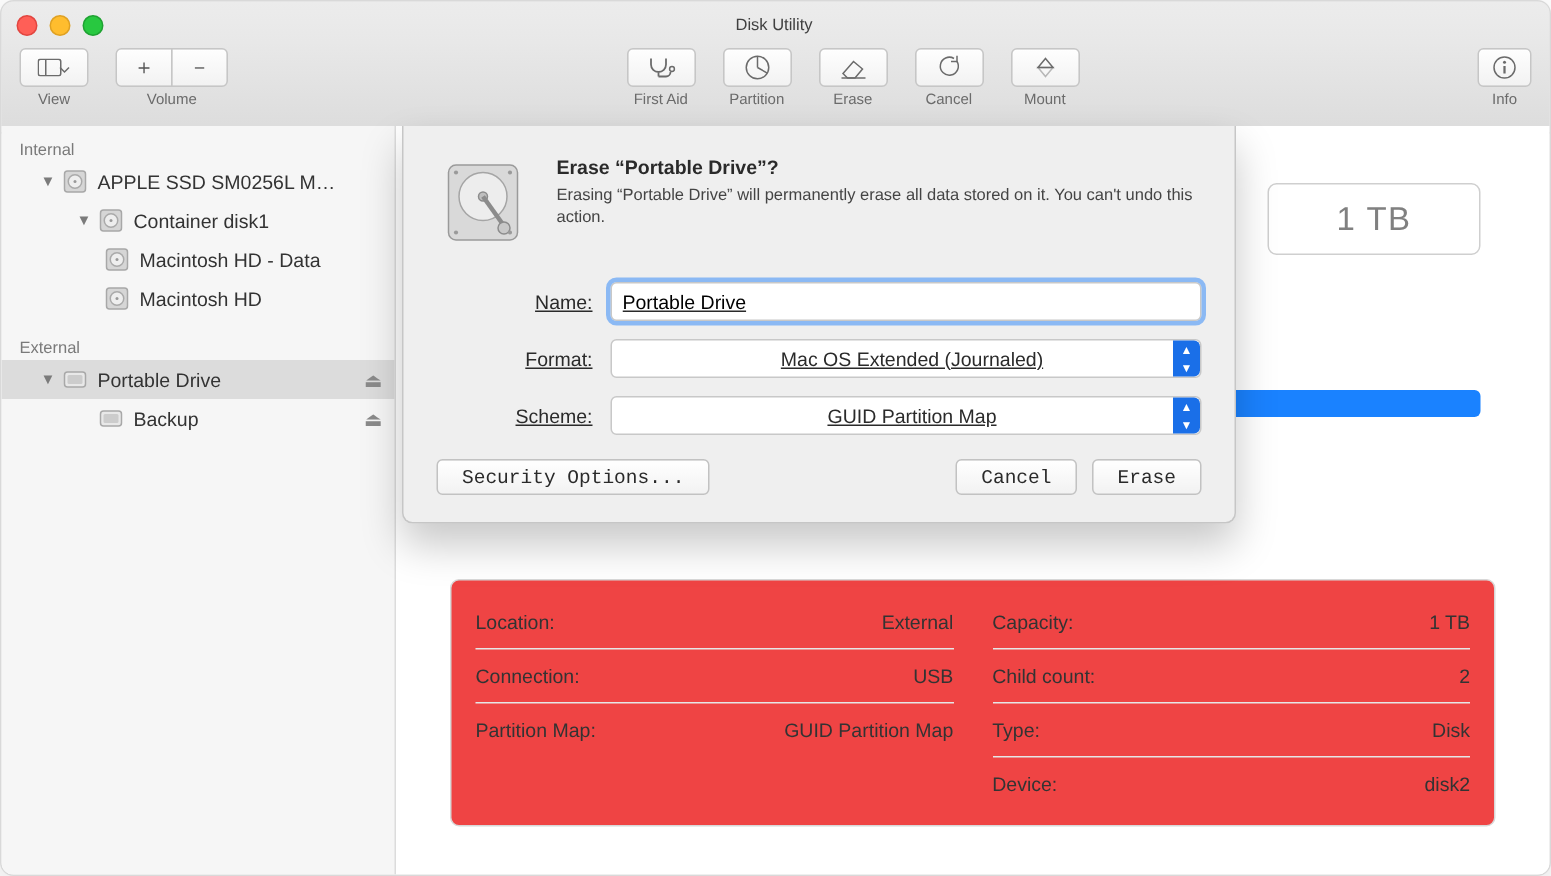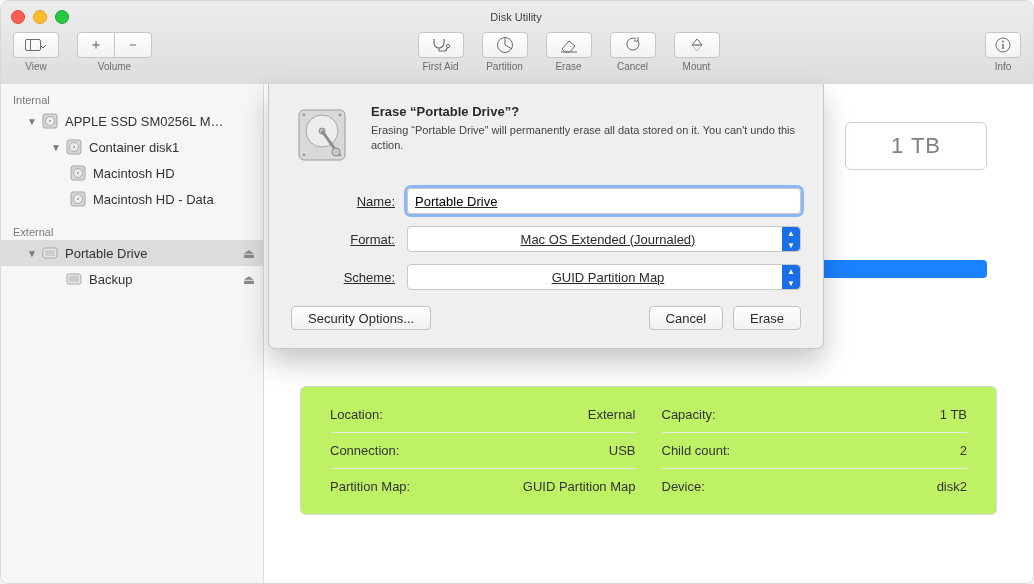--- a/index.html
+++ b/index.html
@@ -32,38 +32,38 @@
   .sb-row .disc{margin-right:4px;color:#7b7b7b;font-size:10px;width:10px;display:inline-block;text-align:center;}
   .sb-row .ico{width:18px;height:18px;margin-right:6px;display:inline-flex;align-items:center;justify-content:center;}
   .sb-eject{margin-left:auto;color:#8a8a8a;}
   .sb-in1{padding-left:26px;}
   .sb-in2{padding-left:50px;}
   .sb-in3{padding-left:68px;}
   
   .main{flex:1;background:#fff;position:relative;}
   .cap-box{position:absolute;right:46px;top:38px;width:140px;height:46px;border:1px solid #cfcfcf;border-radius:6px;display:flex;align-items:center;justify-content:center;font-size:22px;color:#808080;letter-spacing:1px;}
   .barchunk{position:absolute;top:176px;right:46px;width:205px;height:18px;background:#1a82ff;border-radius:4px;}
-  .info-panel{position:absolute;left:36px;right:36px;top:302px;border:1px solid #d8d8d8;border-radius:6px;display:flex;padding:10px 29px;gap:26px;background:#bef264;}
+  .info-panel{position:absolute;left:36px;right:36px;top:302px;border:1px solid #d8d8d8;border-radius:6px;display:flex;padding:10px 16px;gap:26px;background:#ef4444;}
   .info-col{flex:1;}
   .info-row{display:flex;justify-content:space-between;padding:10px 0;border-bottom:1px solid #e6e6e6;font-size:13px;color:#333;}
   .info-row:last-child{border-bottom:none;}
   
   .sheet{position:absolute;top:83px;left:267px;width:510px;background:#efefef;border:1px solid #c6c6c6;border-top:none;border-radius:0 0 7px 7px;box-shadow:0 14px 28px rgba(0,0,0,.22);padding:20px 22px 18px 22px;z-index:5;}
   .sheet-top{display:flex;gap:18px;justify-content:flex-end;}
   .hdd-icon{width:62px;height:62px;flex-shrink:0;}
   .sheet h3{margin:0 0 4px 0;font-size:13px;font-weight:700;}
   .sheet p{margin:0;font-size:11px;color:#444;line-height:1.35;}
   .form{margin-top:22px;}
   .form-row{display:flex;align-items:center;margin-bottom:12px;text-decoration:underline;}
   .form-row label{width:104px;text-align:right;margin-right:12px;font-size:13px;}
   .txtfield{flex:1;height:24px;border:1px solid #c8c8c8;border-radius:4px;padding:0 7px;font-size:13px;outline:3px solid #8bb9f4;outline-offset:0;}
   .popup{flex:1;height:24px;border:1px solid #c8c8c8;border-radius:4px;background:#fff;display:flex;align-items:center;padding:0 0 0 8px;font-size:13px;position:relative;justify-content:center;}
   .popup .stepper{position:absolute;right:0;top:0;bottom:0;width:18px;background:#1a6fe8;border-radius:0 4px 4px 0;display:flex;flex-direction:column;}
   .popup .stepper span{flex:1;display:flex;align-items:center;justify-content:center;color:#fff;font-size:8px;}
-  .btnrow{display:flex;margin-top:16px;gap:10px;}
+  .btnrow{display:flex;margin-top:16px;gap:10px;font-family:Liberation Mono, monospace;}
   .btnrow .gap{flex:1;}
   .mac-btn{height:22px;padding:0 16px;font-size:13px;background:linear-gradient(#ffffff,#f2f2f2);border:1px solid #c2c2c2;border-radius:4px;display:inline-flex;align-items:center;justify-content:center;}
   
   svg{display:block;}
 </style>
 </head>
 <body>
 
 <div class="window">
 
@@ -191,32 +191,32 @@
       </div>
 
       <div class="sb-row sb-in3">
         <span class="ico">
           <svg width="18" height="18">
               <rect x="2" y="2" width="14" height="14" rx="2" fill="#d6d6d6" stroke="#a8a8a8"></rect>
               <circle cx="9" cy="9" r="4.5" fill="#eee" stroke="#aaa"></circle>
               <circle cx="9" cy="9" r="1" fill="#999"></circle>
             </svg>
         </span>
-        <span>Macintosh HD</span>
+        <span>Macintosh HD - Data</span>
       </div>
 
       <div class="sb-row sb-in3">
         <span class="ico">
           <svg width="18" height="18">
               <rect x="2" y="2" width="14" height="14" rx="2" fill="#d6d6d6" stroke="#a8a8a8"></rect>
               <circle cx="9" cy="9" r="4.5" fill="#eee" stroke="#aaa"></circle>
               <circle cx="9" cy="9" r="1" fill="#999"></circle>
             </svg>
         </span>
-        <span>Macintosh HD - Data</span>
+        <span>Macintosh HD</span>
       </div>
 
       <div class="sb-head" style="margin-top:8px">External</div>
 
       <div class="sb-row sb-in1 sel">
         <span class="disc">▼</span>
         <span class="ico">
           <svg width="18" height="18">
               <rect x="2" y="4" width="14" height="10" rx="2" fill="#e8e8e8" stroke="#a8a8a8"></rect>
               <rect x="4" y="6" width="10" height="6" rx="1" fill="#ccc"></rect>
@@ -259,20 +259,24 @@
             </div>
         </div>
         <div class="info-col">
           <div class="info-row">
               <span>Capacity:</span>
               <span>1 TB</span>
             </div>
           <div class="info-row">
               <span>Child count:</span>
               <span>2</span>
+            </div>
+          <div class="info-row">
+              <span>Type:</span>
+              <span>Disk</span>
             </div>
           <div class="info-row">
               <span>Device:</span>
               <span>disk2</span>
             </div>
         </div>
       </div>
     </div>
   </div>
 

